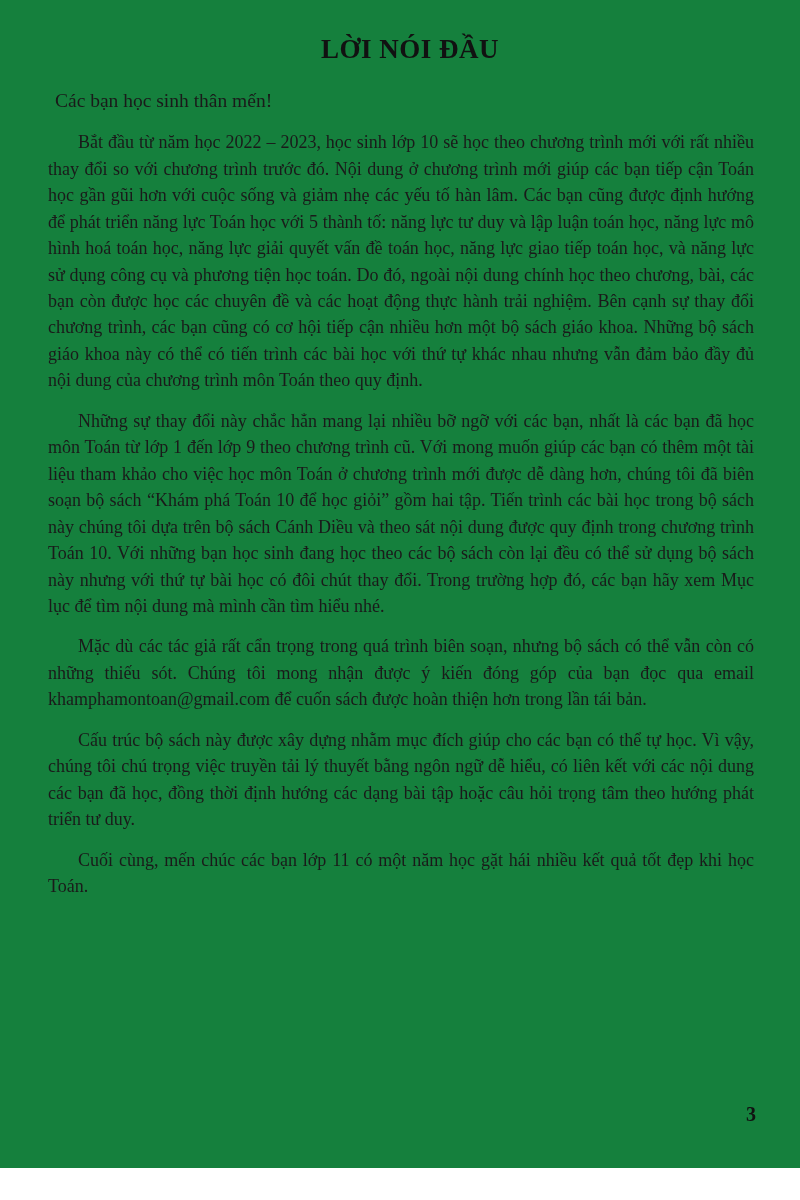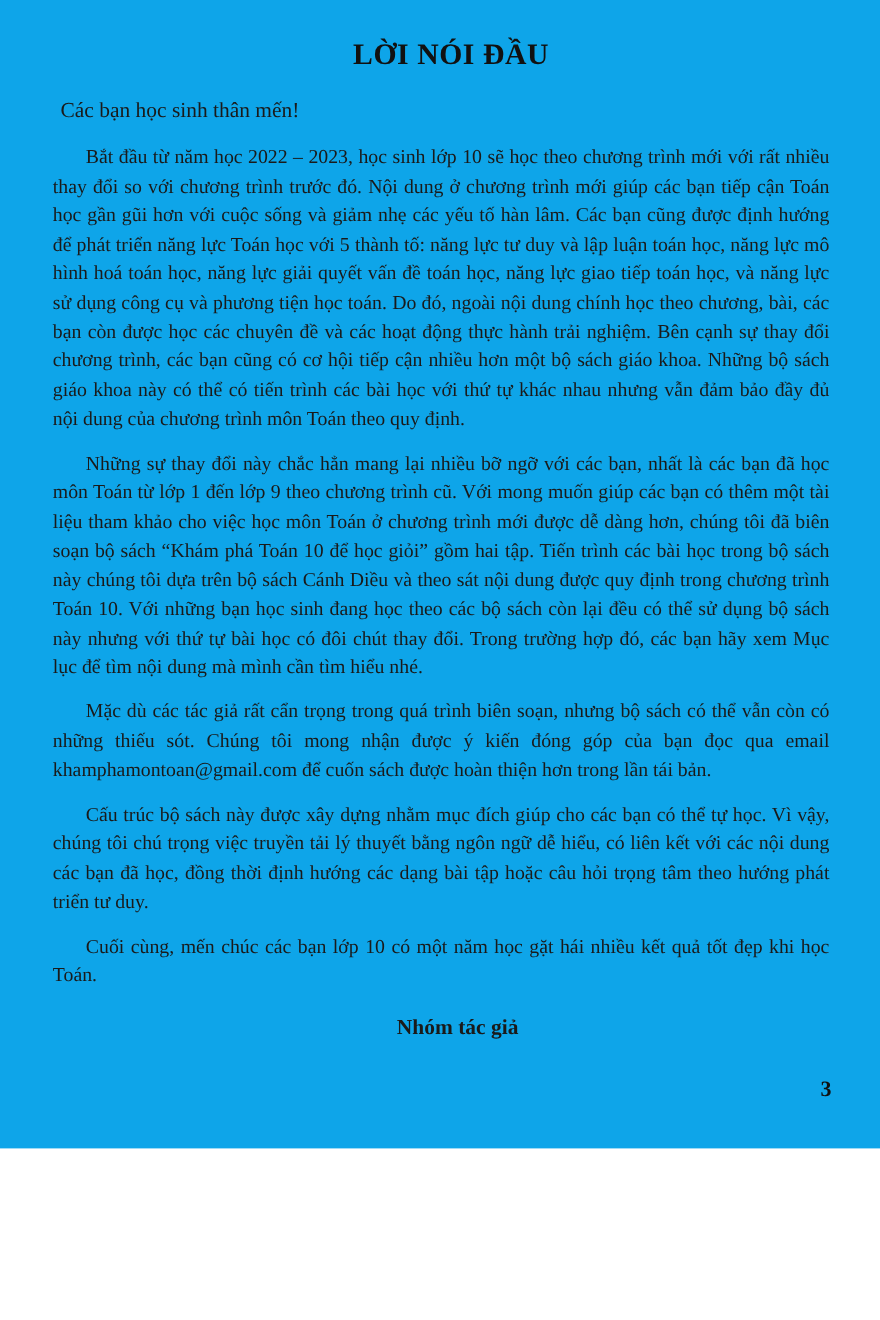--- a/index.html
+++ b/index.html
@@ -13,22 +13,22 @@
     position: relative;
     font-family: "Liberation Serif", serif;
     color: #1a1a1a;
     overflow: hidden;
   }
   .page {
     position: absolute;
     left: 0;
     top: 0;
     width: 800px;
-    height: 1044px;
-    background: #0ea5e9;
+    height: 1168px;
+    background: #15803d;
   }
   .content {
     position: absolute;
     left: 48px;
     top: 34px;
     width: 706px;
   }
   .doc-title {
     text-align: center;
     font-size: 27px;
@@ -77,19 +77,18 @@
   <div class="content">
 
     <h1 class="doc-title">LỜI NÓI ĐẦU</h1>
 
     <div class="salutation">Các bạn học sinh thân mến!</div>
 
     <p class="body-par">Bắt đầu từ năm học 2022 – 2023, học sinh lớp 10 sẽ học theo chương trình mới với rất nhiều thay đổi so với chương trình trước đó. Nội dung ở chương trình mới giúp các bạn tiếp cận Toán học gần gũi hơn với cuộc sống và giảm nhẹ các yếu tố hàn lâm. Các bạn cũng được định hướng để phát triển năng lực Toán học với 5 thành tố: năng lực tư duy và lập luận toán học, năng lực mô hình hoá toán học, năng lực giải quyết vấn đề toán học, năng lực giao tiếp toán học, và năng lực sử dụng công cụ và phương tiện học toán. Do đó, ngoài nội dung chính học theo chương, bài, các bạn còn được học các chuyên đề và các hoạt động thực hành trải nghiệm. Bên cạnh sự thay đổi chương trình, các bạn cũng có cơ hội tiếp cận nhiều hơn một bộ sách giáo khoa. Những bộ sách giáo khoa này có thể có tiến trình các bài học với thứ tự khác nhau nhưng vẫn đảm bảo đầy đủ nội dung của chương trình môn Toán theo quy định.</p>
     <p class="body-par">Những sự thay đổi này chắc hẳn mang lại nhiều bỡ ngỡ với các bạn, nhất là các bạn đã học môn Toán từ lớp 1 đến lớp 9 theo chương trình cũ. Với mong muốn giúp các bạn có thêm một tài liệu tham khảo cho việc học môn Toán ở chương trình mới được dễ dàng hơn, chúng tôi đã biên soạn bộ sách “Khám phá Toán 10 để học giỏi” gồm hai tập. Tiến trình các bài học trong bộ sách này chúng tôi dựa trên bộ sách Cánh Diều và theo sát nội dung được quy định trong chương trình Toán 10. Với những bạn học sinh đang học theo các bộ sách còn lại đều có thể sử dụng bộ sách này nhưng với thứ tự bài học có đôi chút thay đổi. Trong trường hợp đó, các bạn hãy xem Mục lục để tìm nội dung mà mình cần tìm hiểu nhé.</p>
     <p class="body-par">Mặc dù các tác giả rất cẩn trọng trong quá trình biên soạn, nhưng bộ sách có thể vẫn còn có những thiếu sót. Chúng tôi mong nhận được ý kiến đóng góp của bạn đọc qua email khamphamontoan@gmail.com để cuốn sách được hoàn thiện hơn trong lần tái bản.</p>
     <p class="body-par">Cấu trúc bộ sách này được xây dựng nhằm mục đích giúp cho các bạn có thể tự học. Vì vậy, chúng tôi chú trọng việc truyền tải lý thuyết bằng ngôn ngữ dễ hiểu, có liên kết với các nội dung các bạn đã học, đồng thời định hướng các dạng bài tập hoặc câu hỏi trọng tâm theo hướng phát triển tư duy.</p>
-    <p class="body-par">Cuối cùng, mến chúc các bạn lớp 10 có một năm học gặt hái nhiều kết quả tốt đẹp khi học Toán.</p>
+    <p class="body-par">Cuối cùng, mến chúc các bạn lớp 11 có một năm học gặt hái nhiều kết quả tốt đẹp khi học Toán.</p>
 
-    <div class="signature">Nhóm tác giả</div>
   </div>
 
   <div class="page-number">3</div>
 </div>
 
 </body></html>

